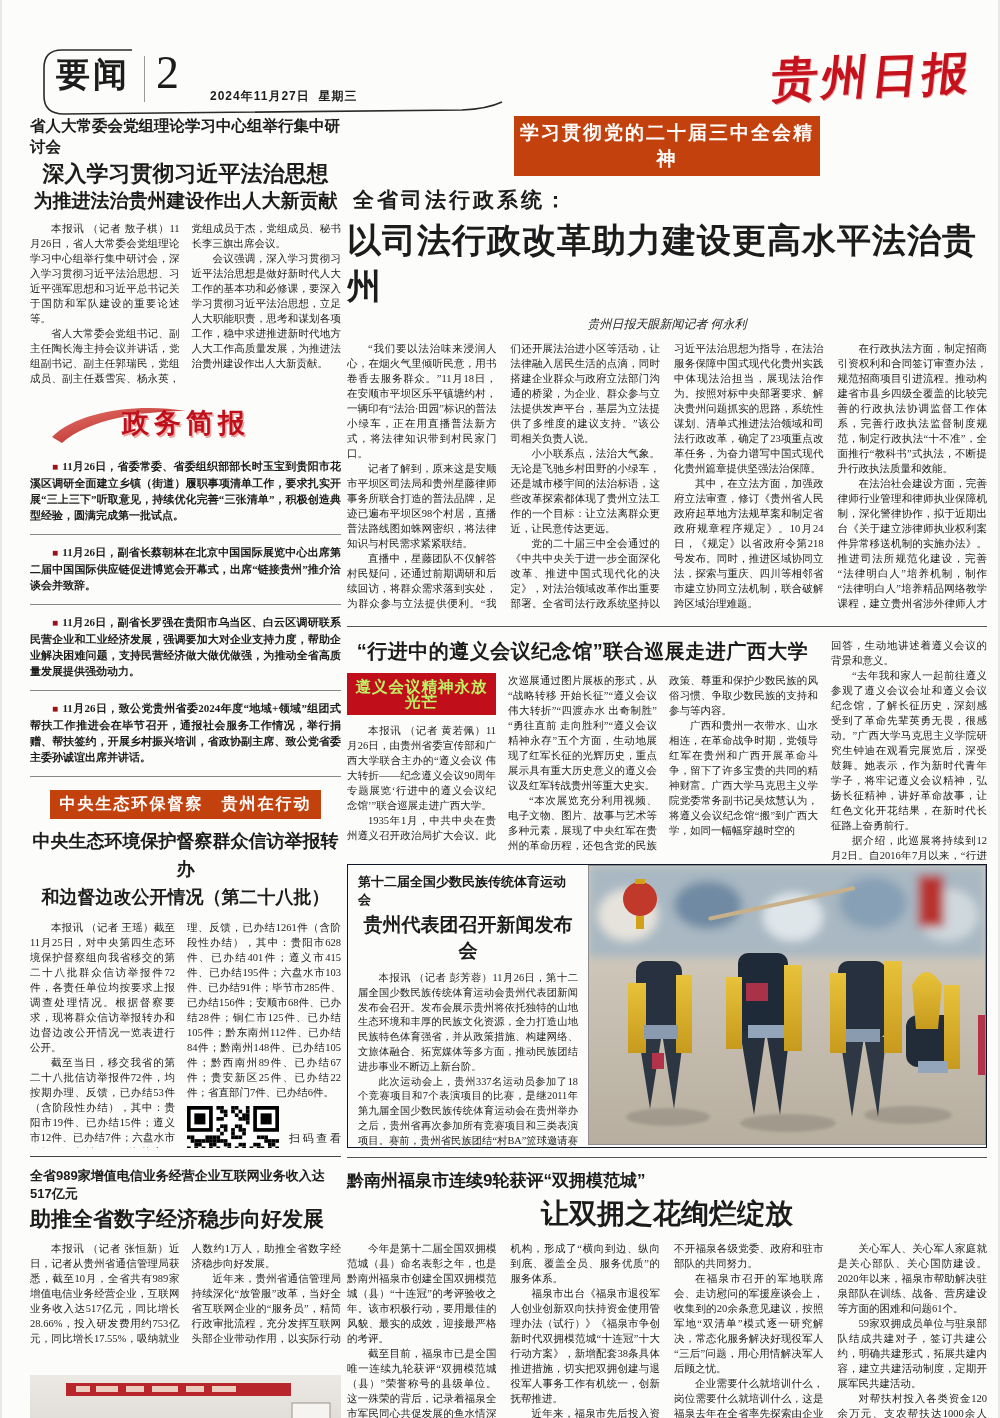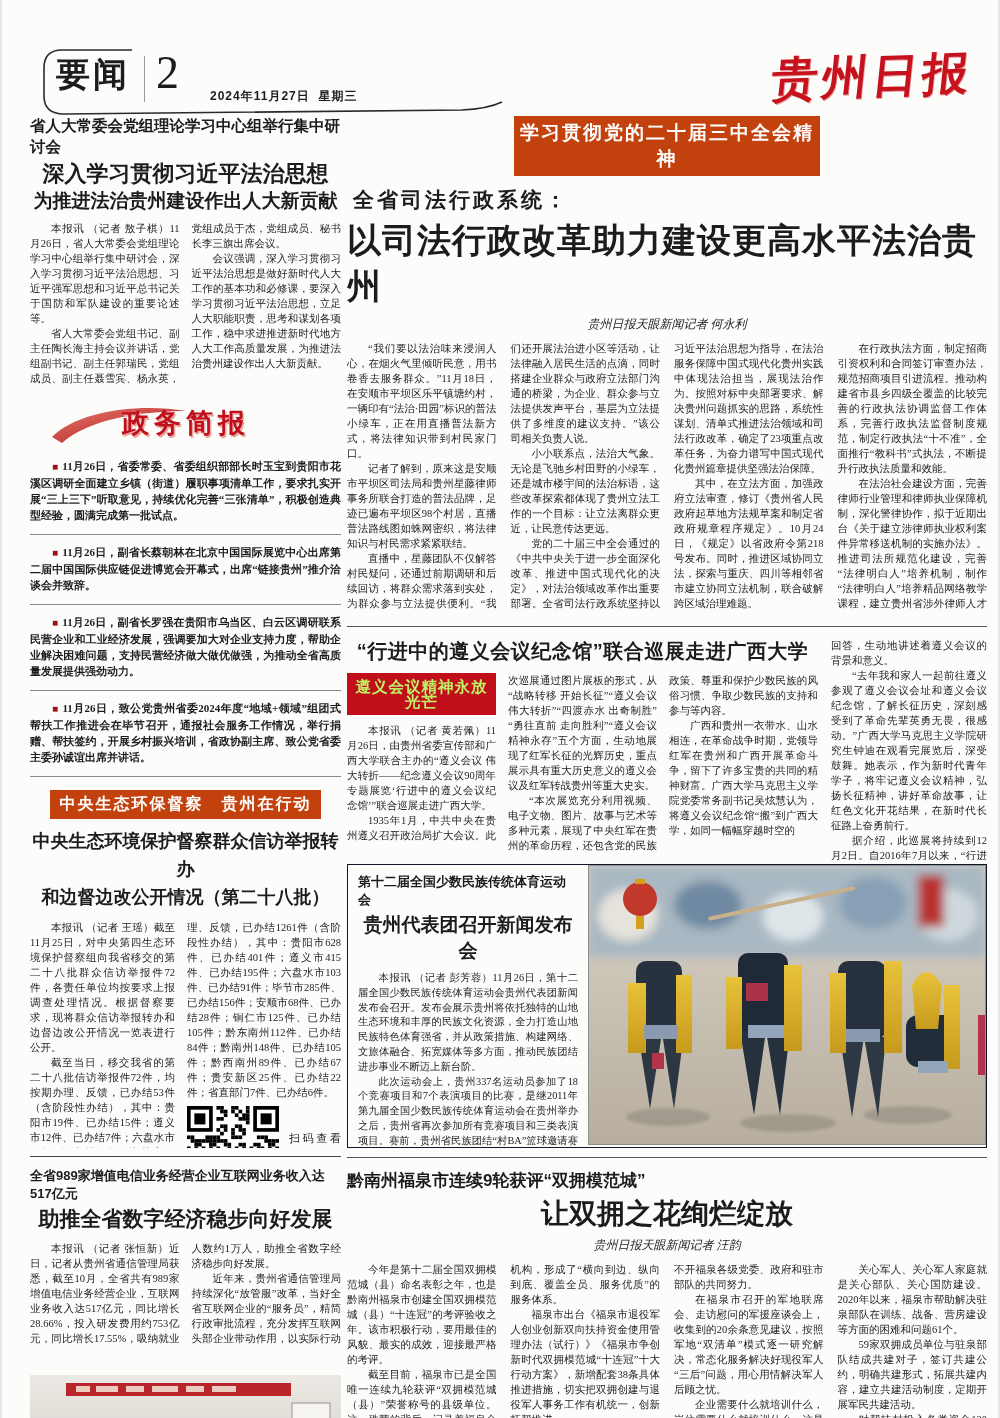--- a/index.html
+++ b/index.html
@@ -41,21 +41,21 @@
   
   .st-banner{font-size:16px;padding:4px 0;margin:13px 20px 9px;letter-spacing:2px;}
   .st-t1{font-size:18px;font-weight:bold;text-align:center;line-height:1.55;}
   .st-body{display:flex;gap:12px;height:228px;overflow:hidden;margin-top:8px;}
   .st-col{flex:1;}
   .qr-row{display:flex;margin-top:6px;align-items:flex-end;}
   .qr-cap{width:52px;margin-left:10px;font-size:11px;line-height:17px;text-align:justify;}
   .st-sep{border:none;border-top:1px solid #444;margin:8px 0 0;}
   
   .sz-kicker{font-size:13px;margin-top:10px;}
-  .sz-title{font-size:21px;font-weight:bold;text-align:center;margin:2px 0 8px;}
+  .sz-title{font-size:21px;font-weight:bold;margin:2px 0 8px;}
   .sz-body{column-count:2;column-gap:12px;height:128px;overflow:hidden;}
   
   #main{position:absolute;left:345px;top:116px;width:640px;}
   .sifa-banner{width:306px;margin:0 auto 10px;font-size:19px;padding:4px 0;letter-spacing:2px;}
   .sifa-kicker{font-size:21px;font-weight:bold;letter-spacing:3px;margin-left:6px;}
   .sifa-title{font-size:34px;font-weight:bold;text-align:left;letter-spacing:1px;margin:4px 0 6px;}
   .sifa-body{column-count:4;column-gap:14px;height:276px;overflow:hidden;margin-top:8px;}
   
   .zunyi-wrap{display:flex;gap:13px;height:224px;overflow:hidden;}
   .zy-left{width:471px;}
@@ -555,21 +555,20 @@
 
           <rect x="0.5" y="0.5" width="397" height="279" fill="none" stroke="#8f8f8f"></rect>
         </svg>
       </div>
     </div>
     <hr class="hrline">
 
     <div>
       <div class="kicker-c sans sy-kicker">黔南州福泉市连续9轮获评“双拥模范城”</div>
       <div class="sy-title sans">让双拥之花绚烂绽放</div>
-      <div class="byline">贵州日报天眼新闻记者 汪韵</div>
       <div class="sy-body body-text">
         <p>今年是第十二届全国双拥模范城（县）命名表彰之年，也是黔南州福泉市创建全国双拥模范城（县）“十连冠”的考评验收之年。该市积极行动，要用最佳的风貌、最实的成效，迎接最严格的考评。</p>
         <p>截至目前，福泉市已是全国唯一连续九轮获评“双拥模范城（县）”荣誉称号的县级单位。这一殊荣的背后，记录着福泉全市军民同心共促发展的鱼水情深和孜孜追求。</p>
         <p>2023年，福泉市再担双拥工作探索重任，被列入全省“争创新时代双拥模范城‘十连冠’先行点”。随后，该市不断健全组织机构，形成了“横向到边、纵向到底、覆盖全员、服务优质”的服务体系。</p>
         <p>福泉市出台《福泉市退役军人创业创新双向扶持资金使用管理办法（试行）》《福泉市争创新时代双拥模范城“十连冠”十大行动方案》，新增配套38条具体推进措施，切实把双拥创建与退役军人事务工作有机统一，创新抚帮推进。</p>
         <p>近年来，福泉市先后投入资金200余万元，对双拥教育和爱国主义教育基地进行提质改造。如今的福泉，处处涌动着“爱我人民爱我军”的双拥暖流，这离不开福泉各级党委、政府和驻市部队的共同努力。</p>
         <p>在福泉市召开的军地联席会、走访慰问的军援座谈会上，收集到的20余条意见建议，按照军地“双清单”模式逐一研究解决，常态化服务解决好现役军人“三后”问题，用心用情解决军人后顾之忧。</p>
         <p>企业需要什么就培训什么，岗位需要什么就培训什么，这是福泉去年在全省率先探索由企业主导的培训模式，打破了之前有“证”无“岗”的困局。同时，在退役军人（军属）就业较多的企业成立退役军人服务联络站，让服务保障的触角延伸至企业。</p>
         <p>关心军人、关心军人家庭就是关心部队、关心国防建设。2020年以来，福泉市帮助解决驻泉部队在训练、战备、营房建设等方面的困难和问题61个。</p>
         <p>59家双拥成员单位与驻泉部队结成共建对子，签订共建公约，明确共建形式，拓展共建内容，建立共建活动制度，定期开展军民共建活动。</p>

